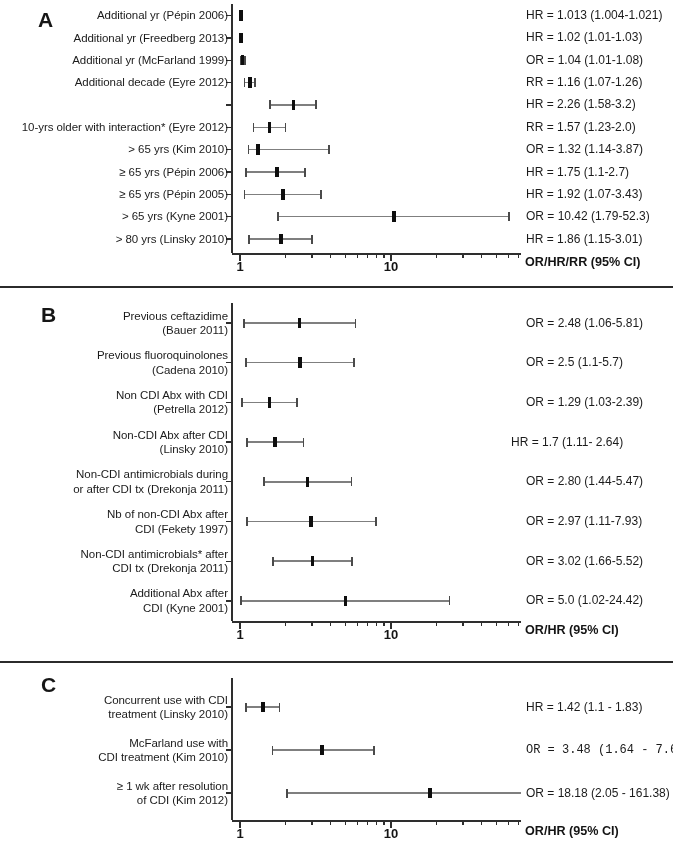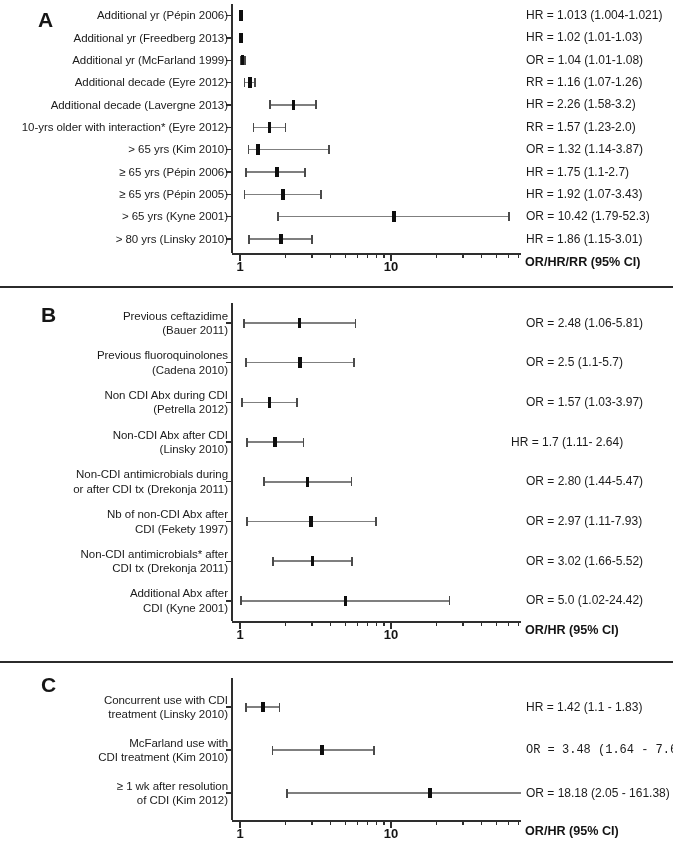--- a/index.html
+++ b/index.html
@@ -91,23 +91,20 @@
       <div class="ln" style="left: 225.5px; top: 81.9px; width: 6px; height: 1.4px;"></div>
       <div class="row-label" style="right: 445px; top: 75.35px;">
         <div>Additional decade (Eyre 2012)</div>
       </div>
       <div class="ci" style="left: 244.437px; top: 81.85px; width: 10.719px; height: 1.5px;"></div>
       <div class="cap" style="left: 243.637px; top: 78.1px;"></div>
       <div class="cap" style="left: 254.356px; top: 78.1px;"></div>
       <div class="marker" style="left: 247.833px; top: 77.35px;"></div>
       <div class="estimate" style="left: 526px; top: 75.1px;">RR = 1.16 (1.07-1.26)</div>
       <div class="ln" style="left: 225.5px; top: 104.2px; width: 6px; height: 1.4px;"></div>
-      <div class="row-label" style="right: 445px; top: 97.65px;">
-        <div>Additional decade (Lavergne 2013)</div>
-      </div>
       <div class="ci" style="left: 269.997px; top: 104.15px; width: 46.2804px; height: 1.5px;"></div>
       <div class="cap" style="left: 269.197px; top: 100.4px;"></div>
       <div class="cap" style="left: 315.478px; top: 100.4px;"></div>
       <div class="marker" style="left: 291.57px; top: 99.65px;"></div>
       <div class="estimate" style="left: 526px; top: 97.4px;">HR = 2.26 (1.58-3.2)</div>
       <div class="ln" style="left: 225.5px; top: 126.6px; width: 6px; height: 1.4px;"></div>
       <div class="row-label" style="right: 445px; top: 120.05px;">
         <div>10-yrs older with interaction* (Eyre 2012)</div>
       </div>
       <div class="ci" style="left: 253.576px; top: 126.55px; width: 31.8799px; height: 1.5px;"></div>
@@ -202,28 +199,28 @@
         <div>Previous fluoroquinolones</div>
         <div>(Cadena 2010)</div>
       </div>
       <div class="ci" style="left: 246.25px; top: 361.95px; width: 107.887px; height: 1.5px;"></div>
       <div class="cap" style="left: 245.45px; top: 358.2px;"></div>
       <div class="cap" style="left: 353.337px; top: 358.2px;"></div>
       <div class="marker" style="left: 298.189px; top: 357.45px;"></div>
       <div class="estimate" style="left: 526px; top: 355.2px;">OR = 2.5 (1.1-5.7)</div>
       <div class="ln" style="left: 225.5px; top: 401.7px; width: 6px; height: 1.4px;"></div>
       <div class="row-label" style="right: 445px; top: 387.9px;">
-        <div>Non CDI Abx during CDI</div>
+        <div>Non CDI Abx with CDI</div>
         <div>(Petrella 2012)</div>
       </div>
       <div class="ci" style="left: 241.938px; top: 401.65px; width: 55.1997px; height: 1.5px;"></div>
       <div class="cap" style="left: 241.138px; top: 397.9px;"></div>
       <div class="cap" style="left: 296.338px; top: 397.9px;"></div>
       <div class="marker" style="left: 267.681px; top: 397.15px;"></div>
-      <div class="estimate" style="left: 526px; top: 394.9px;">OR = 1.57 (1.03-3.97)</div>
+      <div class="estimate" style="left: 526px; top: 394.9px;">OR = 1.29 (1.03-2.39)</div>
       <div class="ln" style="left: 225.5px; top: 441.4px; width: 6px; height: 1.4px;"></div>
       <div class="row-label" style="right: 445px; top: 427.6px;">
         <div>Non-CDI Abx after CDI</div>
         <div>(Linsky 2010)</div>
       </div>
       <div class="ci" style="left: 246.844px; top: 441.35px; width: 56.8184px; height: 1.5px;"></div>
       <div class="cap" style="left: 246.044px; top: 437.6px;"></div>
       <div class="cap" style="left: 302.862px; top: 437.6px;"></div>
       <div class="marker" style="left: 272.898px; top: 436.85px;"></div>
       <div class="estimate" style="left: 511px; top: 434.6px;">HR = 1.7 (1.11- 2.64)</div>

